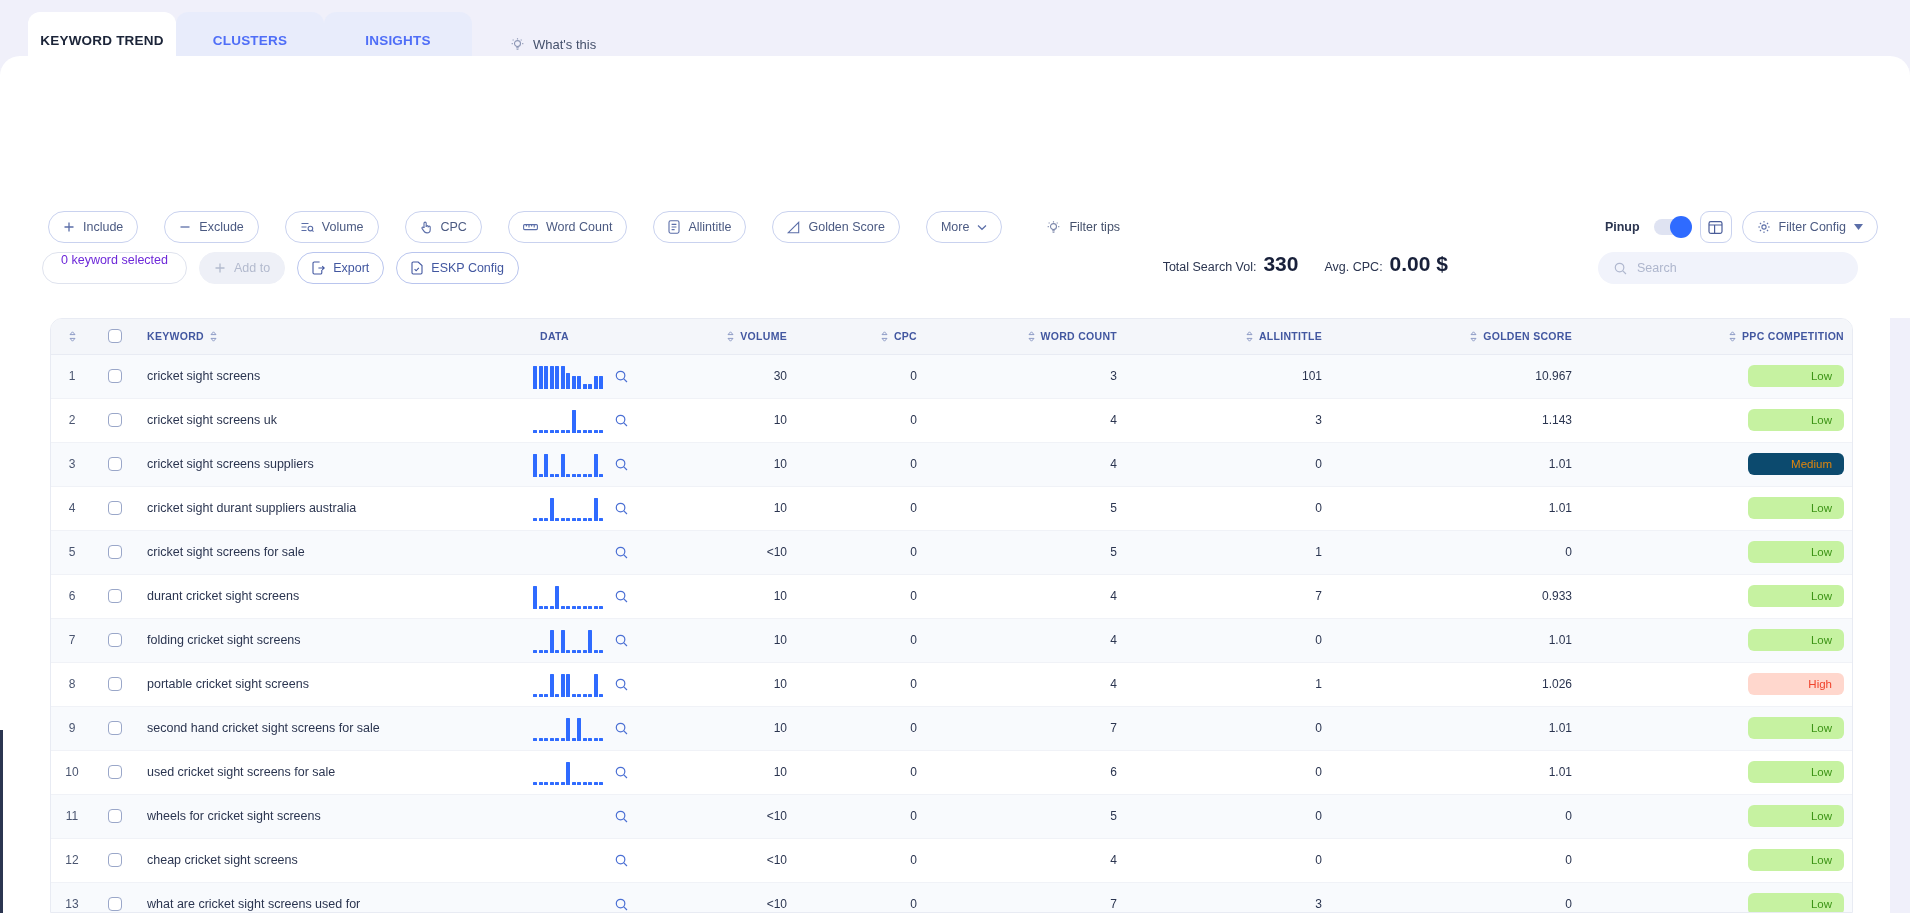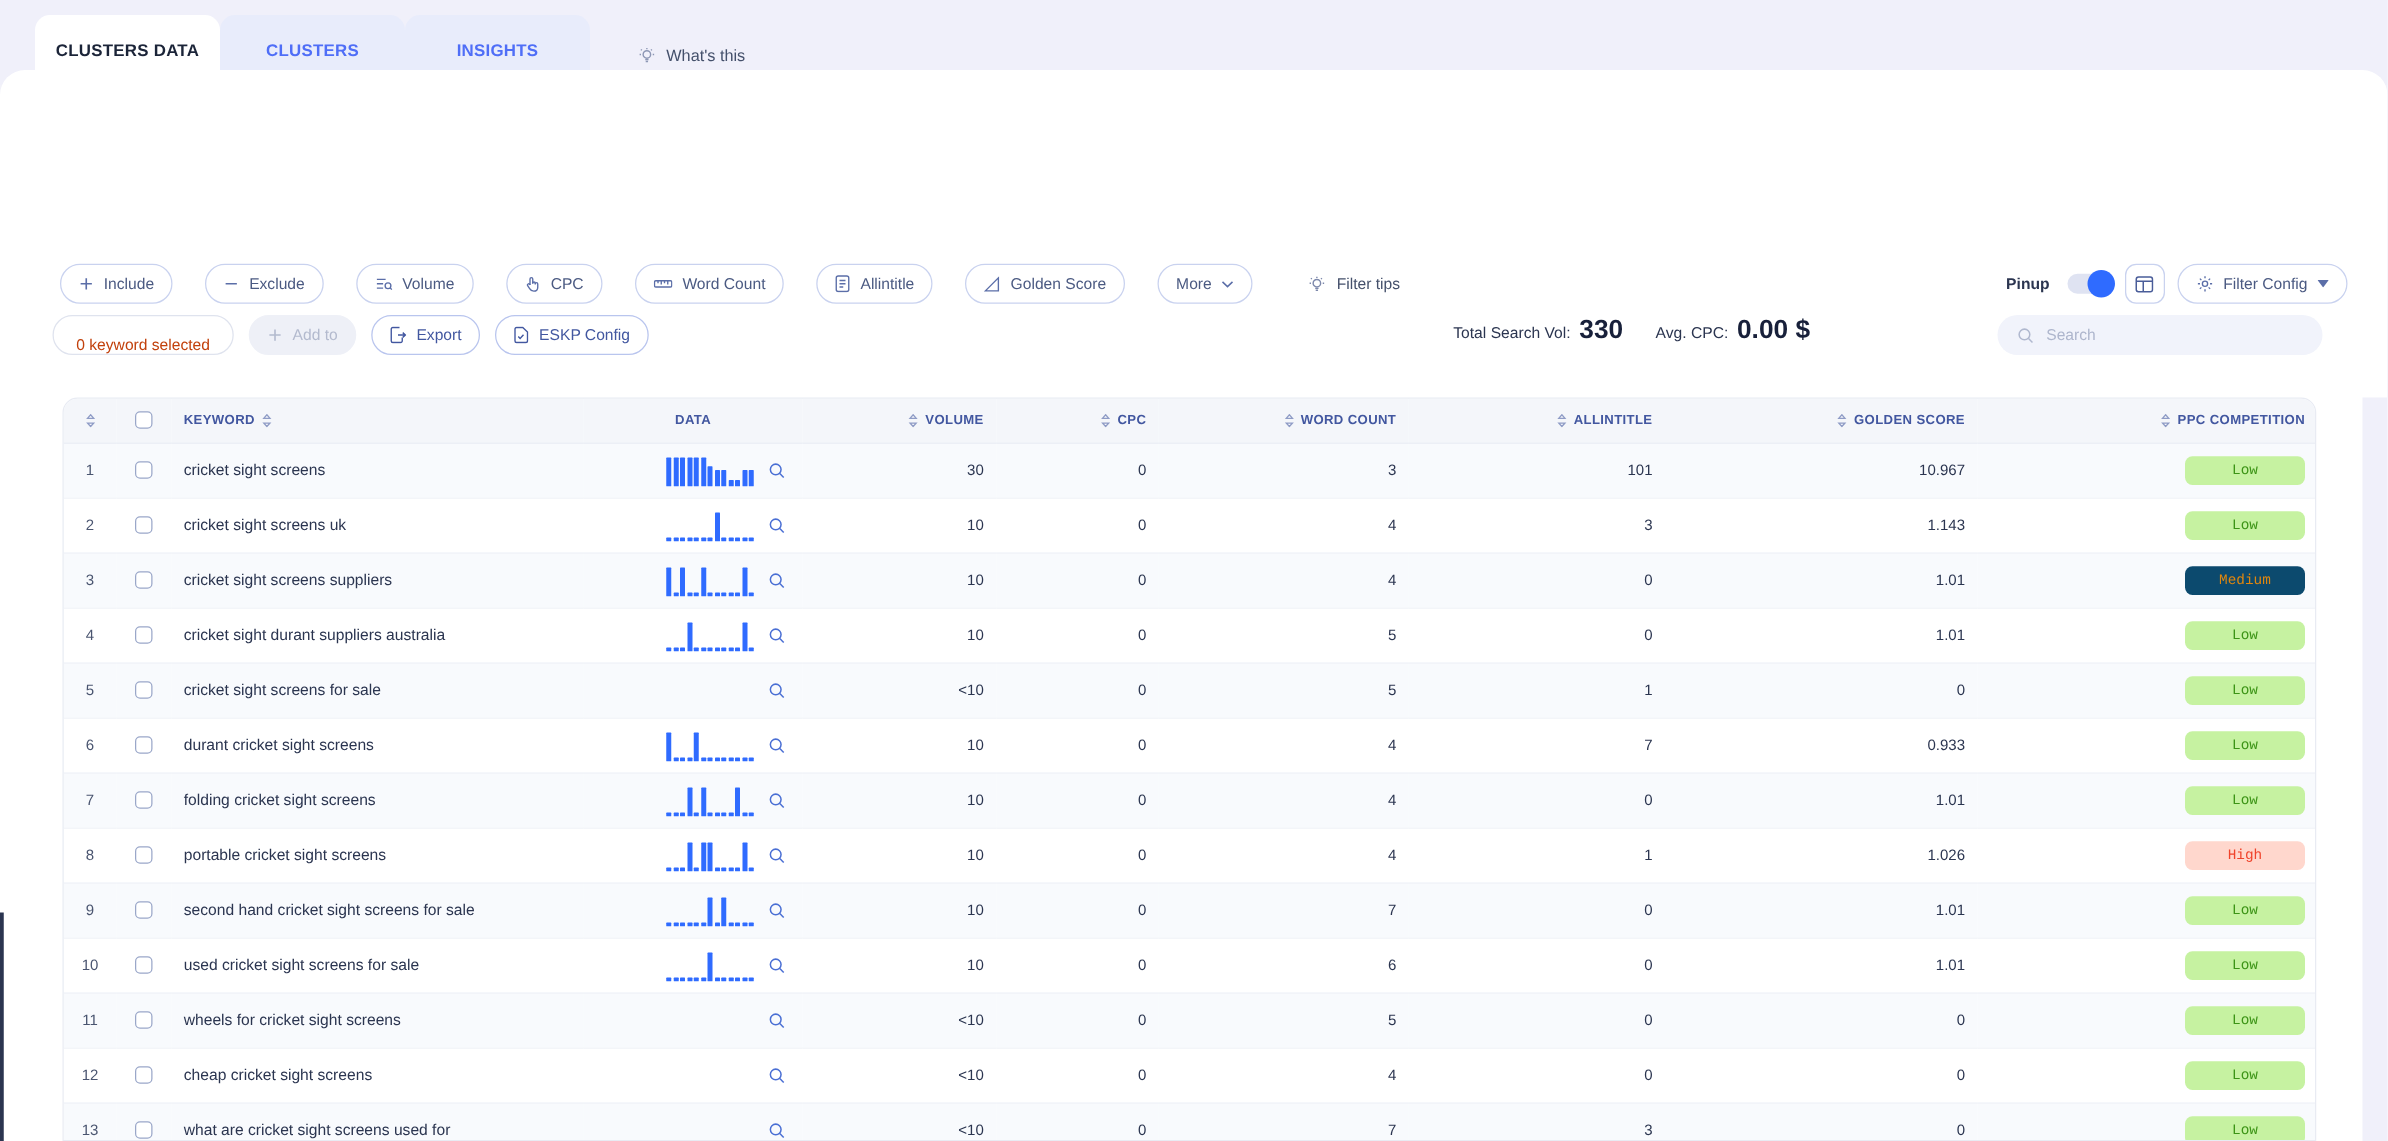--- a/index.html
+++ b/index.html
@@ -66,22 +66,22 @@
   .pill svg { flex: none; }
   .filtertips {
     display: flex; align-items: center; gap: 8px; margin-left: 18px;
     font-size: 12.5px; color: #44506b; cursor: pointer;
   }
 
   
   .selrow { position: absolute; left: 42px; top: 196px; display: flex; align-items: center; gap: 12px; }
   .selcount {
     height: 32px; padding: 0 18px; border: 1px solid #dfe3ee; border-radius: 17px;
-    background: #fff; color: #c2410c; font-size: 12.5px;
-    display: flex; align-items: flex-end; white-space: nowrap;
+    background: #fff; color: #6d28d9; font-size: 12.5px;
+    display: flex; align-items: flex-start; white-space: nowrap;
   }
   .pill.disabled { background: #eef0f7; border-color: #eef0f7; color: #b3bace; cursor: default; }
   .pill.outline-blue { border-color: #b9c5ee; color: #4257a0; }
 
   
   .rightbar { position: absolute; right: 32px; top: 155px; display: flex; align-items: center; gap: 10px; }
   .pinup-label { font-size: 12.5px; font-weight: bold; color: #2b3550; margin-right: 4px; }
   .toggle {
     width: 36px; height: 16px; border-radius: 9px; background: #dfe3f2;
     position: relative; cursor: pointer;
@@ -143,21 +143,21 @@
     width: 14px; height: 14px; border: 1.4px solid #9aa7c9; border-radius: 4px;
     background: #fff; display: inline-block; cursor: pointer; vertical-align: middle;
   }
   .trendcell { display: flex; align-items: center; justify-content: flex-end; gap: 12px; padding-right: 4px; }
   .spark { display: flex; align-items: flex-end; gap: 1.5px; height: 26px; }
   .spark i { display: block; width: 4px; background: #2f6bff; border-radius: 0.5px; min-height: 2px; }
   .mag { width: 13px; height: 13px; color: #4a6fd4; cursor: pointer; flex: none; }
 
   .badge {
     display: inline-block; min-width: 96px; padding: 5px 12px; border-radius: 6px;
-    font-size: 11.5px; text-align: center; font-family: Liberation Mono, monospace;
+    font-size: 11.5px; text-align: right;
   }
   .badge.low { background: #c6f2a1; color: #3c9416; }
   .badge.medium { background: #0c4a6e; color: #e0860d; }
   .badge.high { background: #ffd7cd; color: #f0432b; }
 
   
   .left-sliver {
     position: absolute; left: 0; top: 730px; width: 3px; height: 183px; background: #2b3550;
   }
   
@@ -166,21 +166,21 @@
   }
 </style>
 </head>
 <body>
 
 <div class="app">
 
   <div class="tabstrip">
     <div class="tabs">
       <div class="tab active">
-        <span>CLUSTERS DATA</span>
+        <span>KEYWORD TREND</span>
         <span class="underline"></span>
       </div>
       <div class="tab">
         <span>CLUSTERS</span>
       </div>
       <div class="tab">
         <span>INSIGHTS</span>
       </div>
       <div class="whatsthis">
         <svg class="bulb" viewBox="0 0 16 16" fill="none" stroke="currentColor" stroke-width="1.2">

